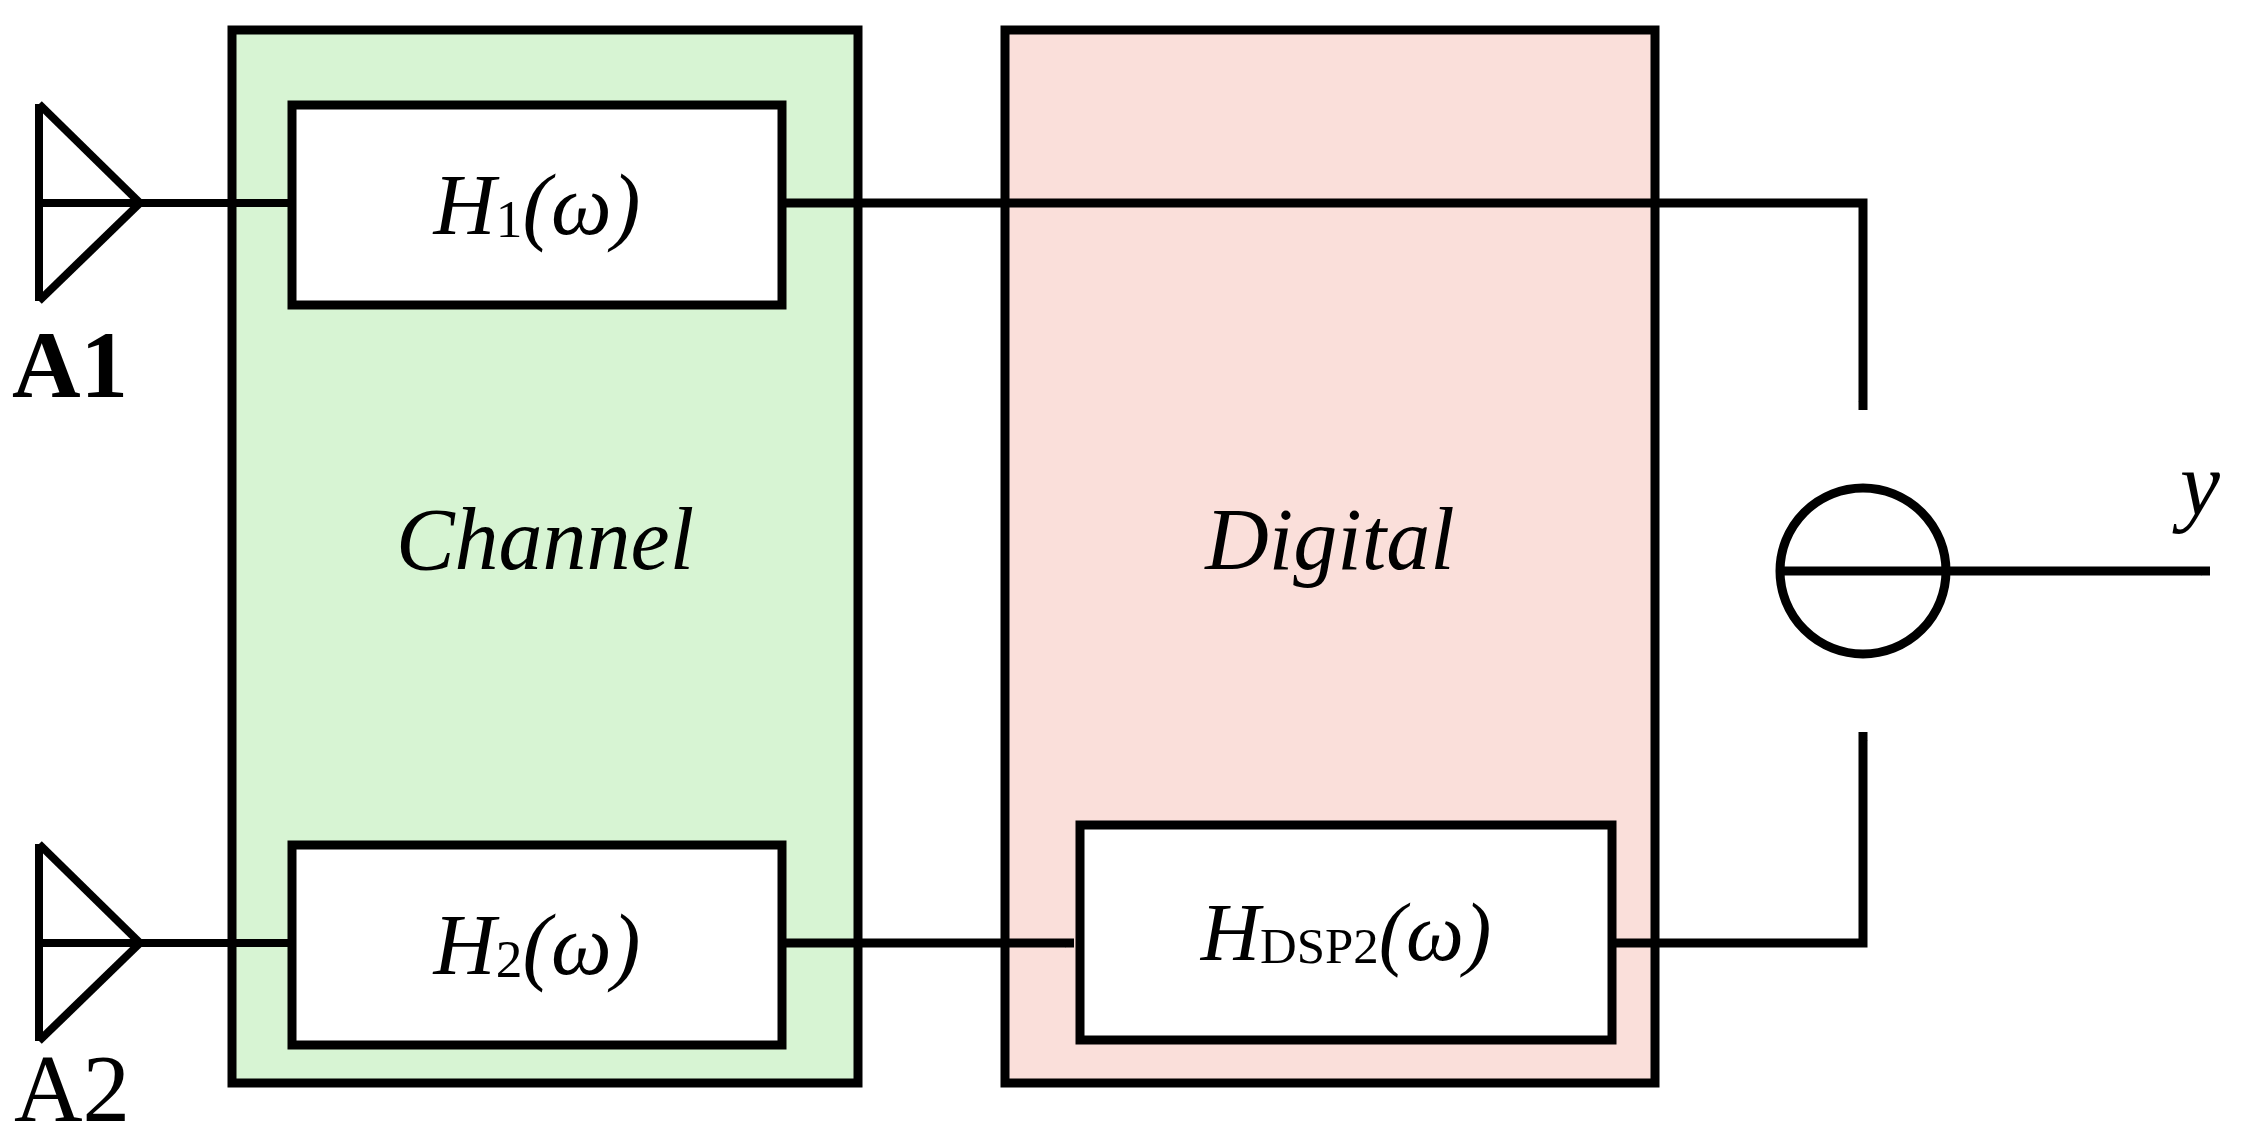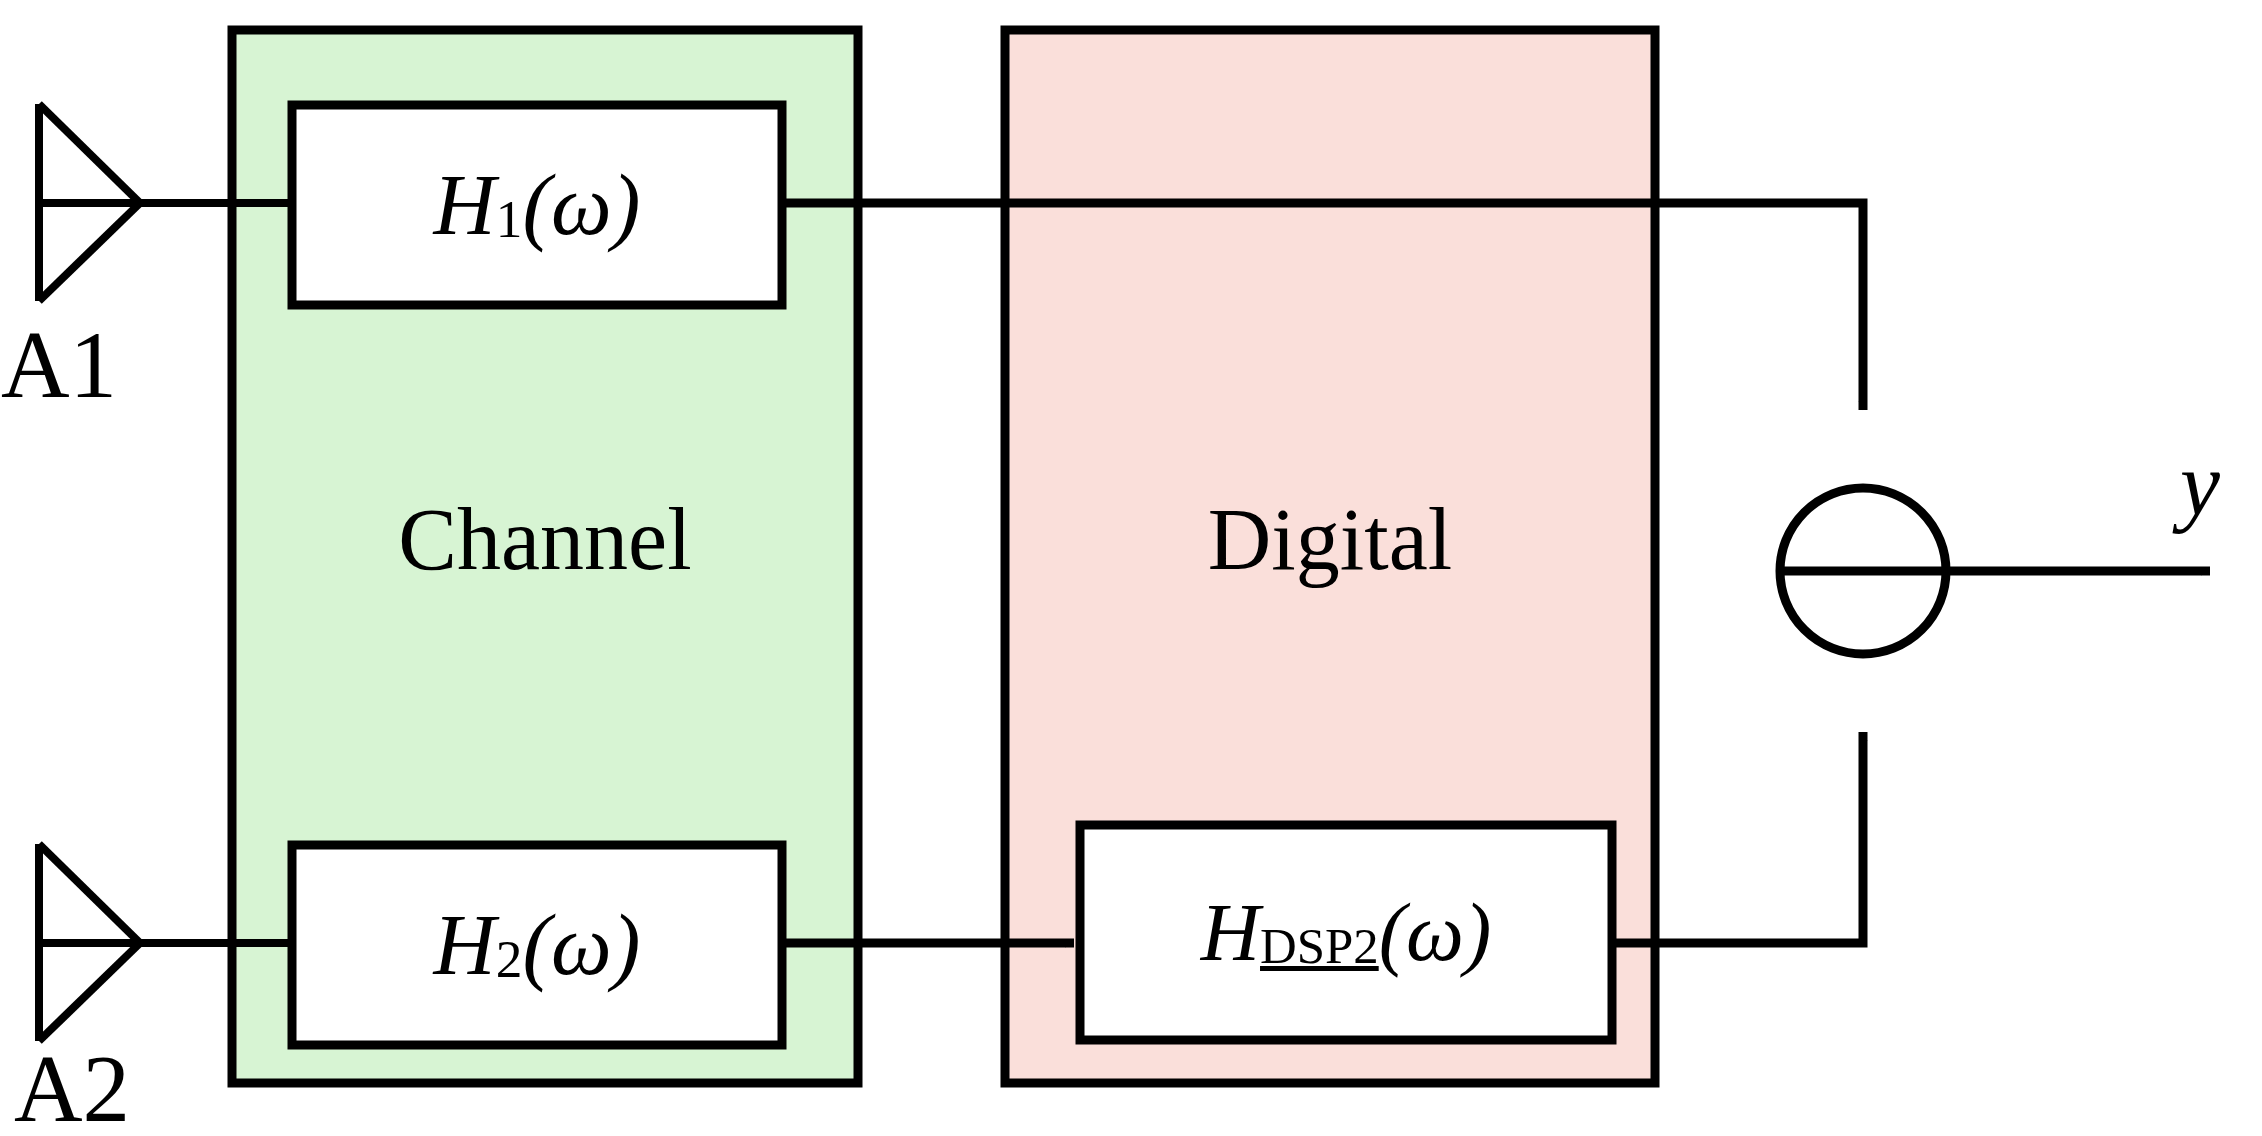--- a/index.html
+++ b/index.html
@@ -9,25 +9,25 @@
     overflow:hidden;
   }
   #stage{position:relative;width:2262px;height:1136px;background:#fff;}
   #svgroot{position:absolute;left:0;top:0;width:2262px;height:1136px;}
   .lbl{position:absolute;color:#000;white-space:nowrap;line-height:1;}
   .blocklbl{
     position:absolute;display:flex;align-items:center;justify-content:center;
     color:#000;white-space:nowrap;
   }
   .italic{font-style:italic;}
-  .upr{font-style:normal;text-decoration:underline;}
+  .upr{font-style:normal;}
   sub{font-size:0.62em;font-style:normal;vertical-align:baseline;position:relative;top:0.26em;}
   .grp-title{
     position:absolute;display:flex;flex-direction:column;align-items:center;
-    justify-content:center;color:#000;text-align:center;line-height:1.08;
+    justify-content:center;color:#000;text-align:center;line-height:1.08;font-style:italic;
   }
 </style>
 </head>
 <body>
 
 <div id="stage">
 
   <svg id="svgroot" viewBox="0 0 2262 1136" xmlns="http://www.w3.org/2000/svg">
     <defs>
       <marker id="arrowR" markerWidth="10" markerHeight="10" refX="9.2" refY="4" orient="auto" markerUnits="userSpaceOnUse">
@@ -70,21 +70,21 @@
     <polyline points="1612,943 1863,943 1863,732" fill="none" stroke="#000" stroke-width="9" marker-end="url(#arrowD)"></polyline>
 
     <g>
       <circle cx="1863" cy="571" r="83" fill="#ffffff" stroke="#000" stroke-width="9"></circle>
       <line x1="1780" y1="571" x2="1946" y2="571" stroke="#000" stroke-width="9"></line>
     </g>
 
     <line x1="1946" y1="571" x2="2210" y2="571" stroke="#000" stroke-width="9" marker-end="url(#arrowR)"></line>
   </svg>
 
-  <div class="lbl" style="left:1px;top:318px;font-size:95px;">A1</div>
+  <div class="lbl" style="left:12px;top:318px;font-size:95px;font-weight:bold;">A1</div>
 
   <div class="lbl" style="left:14px;top:1042px;font-size:95px;">A2</div>
 
   <div class="grp-title" style="left:232px;top:440px;width:626px;height:200px;font-size:88px;">
     <span>Channel</span>
   </div>
 
   <div class="grp-title" style="left:1005px;top:440px;width:650px;height:200px;font-size:88px;">
     <span>Digital</span>
   </div>

